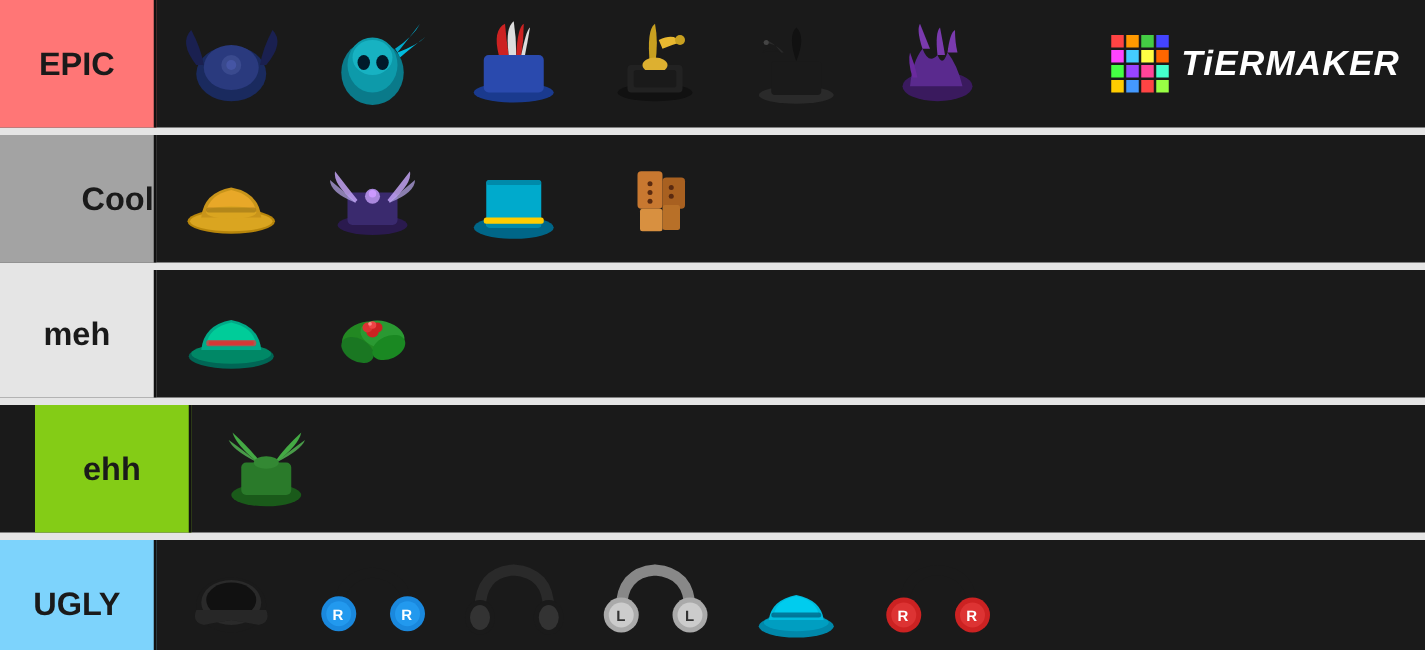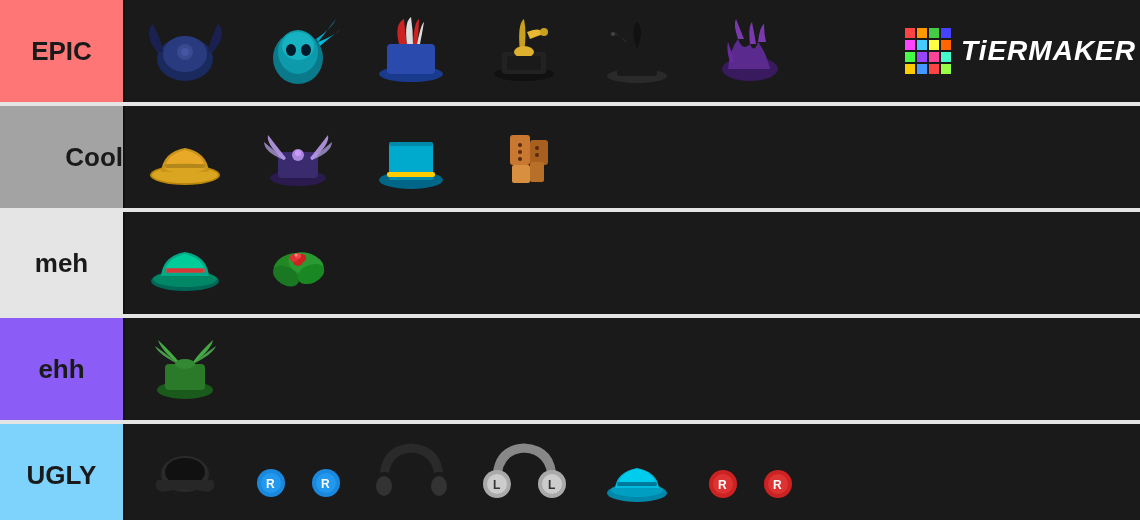--- a/index.html
+++ b/index.html
@@ -14,21 +14,21 @@
     .tier-table {
       width: 100%;
       height: 100%;
       display: flex;
       flex-direction: column;
     }
 
     .tier-row {
       display: flex;
       flex: 1;
-      border-bottom: 4px solid #e5e5e5;
+      border-bottom: 6px solid #e5e5e5;
     }
 
     .tier-label {
       width: 125px;
       min-width: 125px;
       display: flex;
       align-items: center;
       justify-content: center;
       font-size: 26px;
       font-weight: bold;
@@ -71,34 +71,34 @@
       font-weight: bold;
       color: white;
       letter-spacing: 1px;
       font-style: italic;
     }
 
     
     .epic-label { background: #ff7676; }
     .cool-label { background: #a3a3a3; justify-content: flex-end; }
     .meh-label { background: #e5e5e5; }
-    .ehh-label { background: #8b5cf6; }
+    .ehh-label { background: #84cc16; margin-left: 28px; }
     .ugly-label { background: #7dd3fc; }
 
     
     .item svg {
       width: 85px;
       height: 75px;
     }
 
     .tier-row:first-child { position: relative; }
 
     .logo-container {
       position: absolute;
-      right: 4px;
+      right: 20px;
       top: 50%;
       transform: translateY(-50%);
       display: flex;
       align-items: center;
       gap: 10px;
       z-index: 10;
     }
   </style>
 </head>
 <body>

